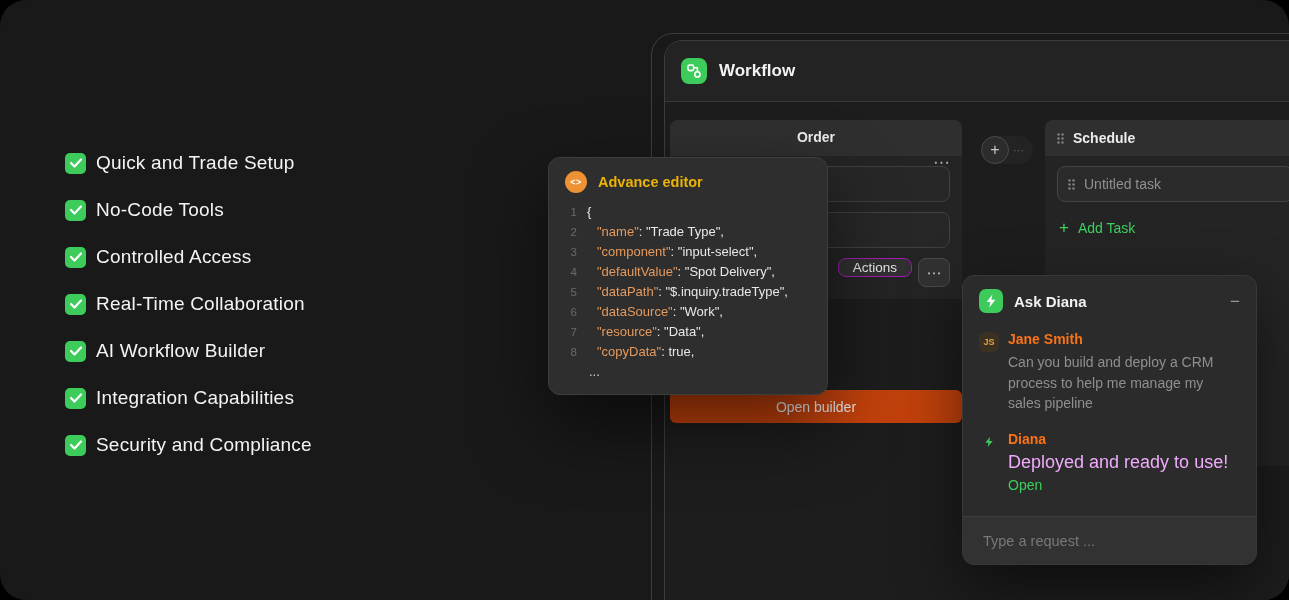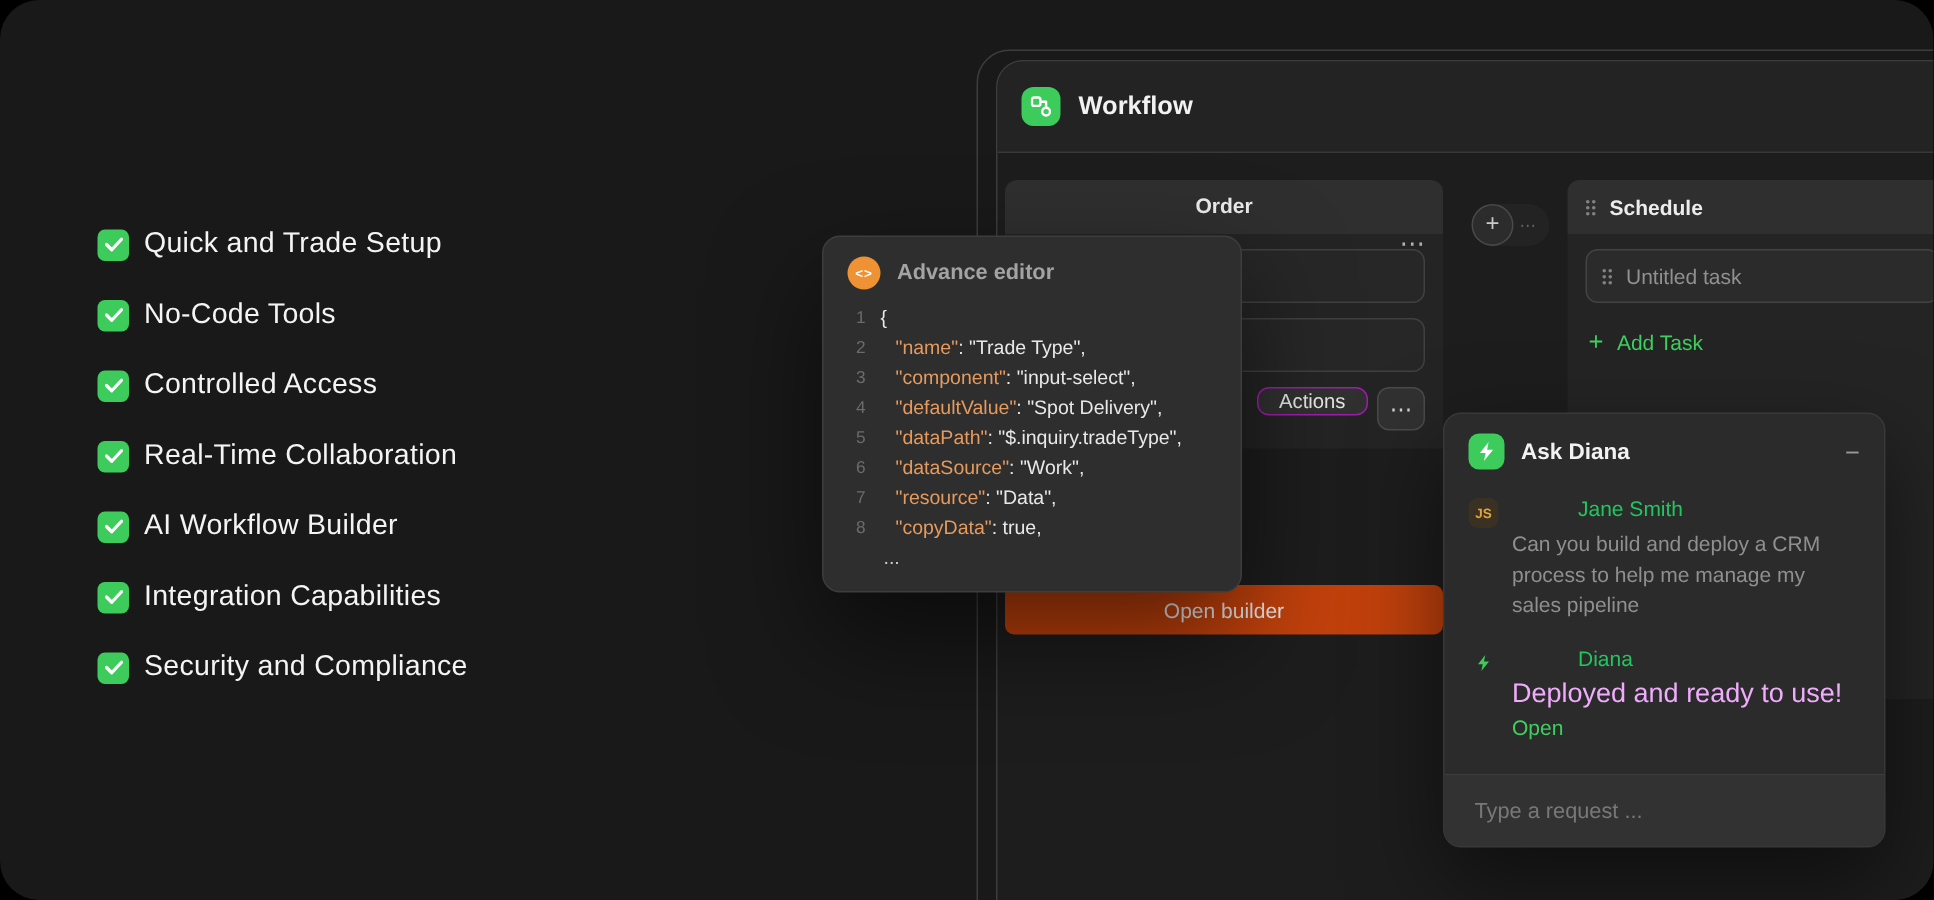--- a/index.html
+++ b/index.html
@@ -50,34 +50,34 @@
 
   
   .chat{position:absolute;left:962px;top:275px;width:295px;height:290px;background:#2b2b2b;border:1px solid #383838;border-radius:12px;box-shadow:0 24px 60px rgba(0,0,0,.5);z-index:5;box-sizing:border-box;}
   .chat-header{display:flex;align-items:center;gap:11px;padding:13px 16px 10px;}
   .chat-icon{width:24px;height:24px;border-radius:7px;background:#3dcb5c;display:flex;align-items:center;justify-content:center;flex:none;}
   .chat-title{color:#f2f2f2;font-size:15px;font-weight:700;}
   .chat-min{margin-left:auto;color:#9a9a9a;font-size:17px;line-height:1;}
   .msg{padding:8px 16px 0;display:flex;gap:9px;}
   .avatar-js{width:20px;height:20px;border-radius:6px;background:#3a3123;color:#e2a33c;font-size:9px;font-weight:700;display:flex;align-items:center;justify-content:center;flex:none;margin-top:1px;}
   .avatar-bolt{width:20px;height:20px;display:flex;align-items:center;justify-content:center;flex:none;margin-top:1px;}
-  .msg-name{color:#22c55e;font-size:14px;font-weight:400;margin-bottom:5px;margin-left:44px;}
+  .msg-name{color:#f97316;font-size:14px;font-weight:700;margin-bottom:5px;}
   .msg-text{color:#8f8f8f;font-size:14px;line-height:20.5px;width:218px;}
   .msg2-text{color:#f0abfc;font-size:18px;line-height:21px;margin-bottom:2px;}
   .msg-link{color:#3ecf5e;font-size:14px;line-height:21px;}
   .msg-diana{margin-top:9px;}
   .chat-input{position:absolute;left:0;bottom:0;width:100%;height:48px;background:#323232;border-top:1px solid #3d3d3d;border-radius:0 0 11px 11px;box-sizing:border-box;display:flex;align-items:center;padding:0 18px;}
   .chat-input input{background:transparent;border:none;outline:none;color:#ddd;font-size:14.5px;width:100%;font-family:"Liberation Sans",sans-serif;}
   .chat-input input::placeholder{color:#787878;}
 
   
   .editor{position:absolute;left:548px;top:157px;width:280px;height:238px;background:#2e2e2e;border:1px solid #3d3d3d;border-radius:12px;box-shadow:0 30px 70px rgba(0,0,0,.55);z-index:6;padding:13px 16px;box-sizing:border-box;}
   .editor-header{display:flex;align-items:center;gap:11px;margin-bottom:9px;}
   .editor-icon{width:22px;height:22px;border-radius:50%;background:#ef9234;color:#fff;font-size:9px;font-weight:700;display:flex;align-items:center;justify-content:center;flex:none;letter-spacing:.5px;}
-  .editor-title{color:#a3a3a3;font-size:14.5px;font-weight:600;text-align:right;}
+  .editor-title{color:#eab308;font-size:14.5px;font-weight:600;text-align:right;}
   .code{font-size:13px;}
   .code-line{display:flex;line-height:20px;}
   .line-num{width:12px;text-align:right;color:#6b6b6b;font-size:11.5px;flex:none;}
   .line-code{margin-left:10px;color:#e8e8e8;white-space:pre;}
   .code-line.indent .line-code{margin-left:20px;}
   .tok-key{color:#e59a5e;}
   .code-ellipsis{color:#cfcfcf;margin-left:24px;margin-top:1px;line-height:18px;}
 </style>
 </head>
 <body>

